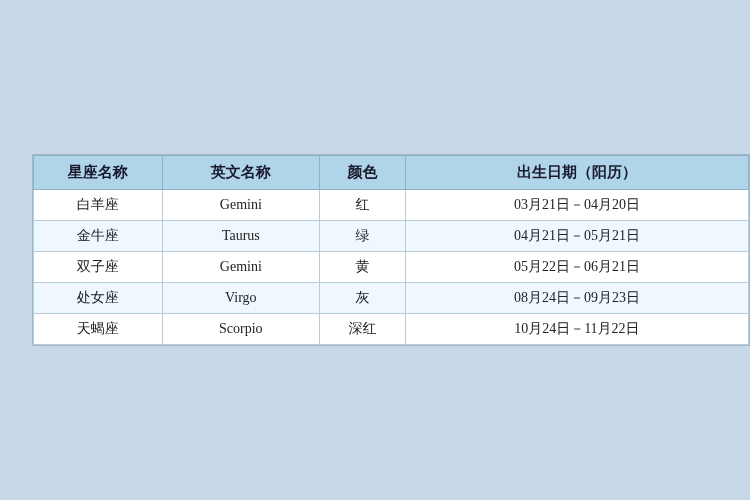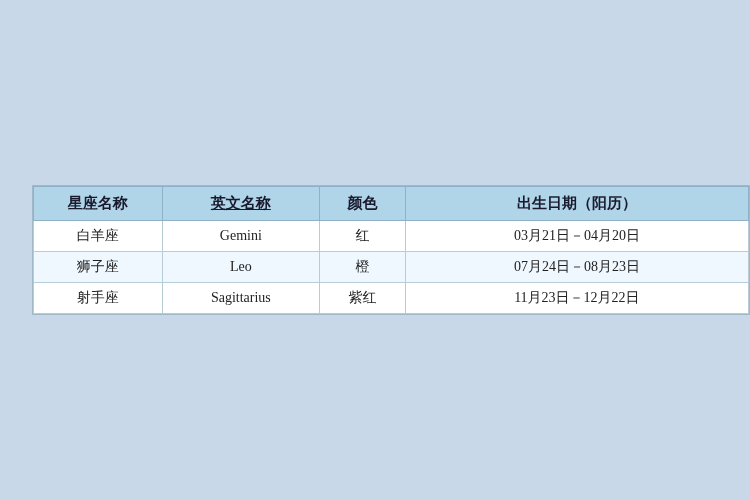--- a/index.html
+++ b/index.html
@@ -40,21 +40,21 @@
       background: #f0f8ff;
     }
     tbody td {
       border: 1px solid #b8ccd8;
       padding: 6px 10px;
       font-size: 14px;
       text-align: center;
       color: #222222;
     }
     .col-chinese { width: 18%; }
-    .col-english { width: 22%; text-decoration: underline; }
+    .col-english { width: 22%; }
     .col-color { width: 12%; }
     .col-date { width: 48%; }
   </style>
 </head>
 <body>
 
 <div class="table-container">
   <table>
     <thead>
       <tr>
@@ -65,26 +65,38 @@
       </tr>
     </thead>
     <tbody id="table-body">
     <tr>
           <td>白羊座</td>
           <td>Gemini</td>
           <td>红</td>
           <td>03月21日－04月20日</td>
         </tr>
         <tr>
-          <td>狮子座</td>
-          <td>Leo</td>
-          <td>橙</td>
-          <td>07月24日－08月23日</td>
+          <td>金牛座</td>
+          <td>Taurus</td>
+          <td>绿</td>
+          <td>04月21日－05月21日</td>
         </tr>
         <tr>
-          <td>射手座</td>
-          <td>Sagittarius</td>
-          <td>紫红</td>
-          <td>11月23日－12月22日</td>
+          <td>双子座</td>
+          <td>Gemini</td>
+          <td>黄</td>
+          <td>05月22日－06月21日</td>
+        </tr>
+        <tr>
+          <td>处女座</td>
+          <td>Virgo</td>
+          <td>灰</td>
+          <td>08月24日－09月23日</td>
+        </tr>
+        <tr>
+          <td>天蝎座</td>
+          <td>Scorpio</td>
+          <td>深红</td>
+          <td>10月24日－11月22日</td>
         </tr>
       </tbody>
   </table>
 </div>
 
 </body></html>

